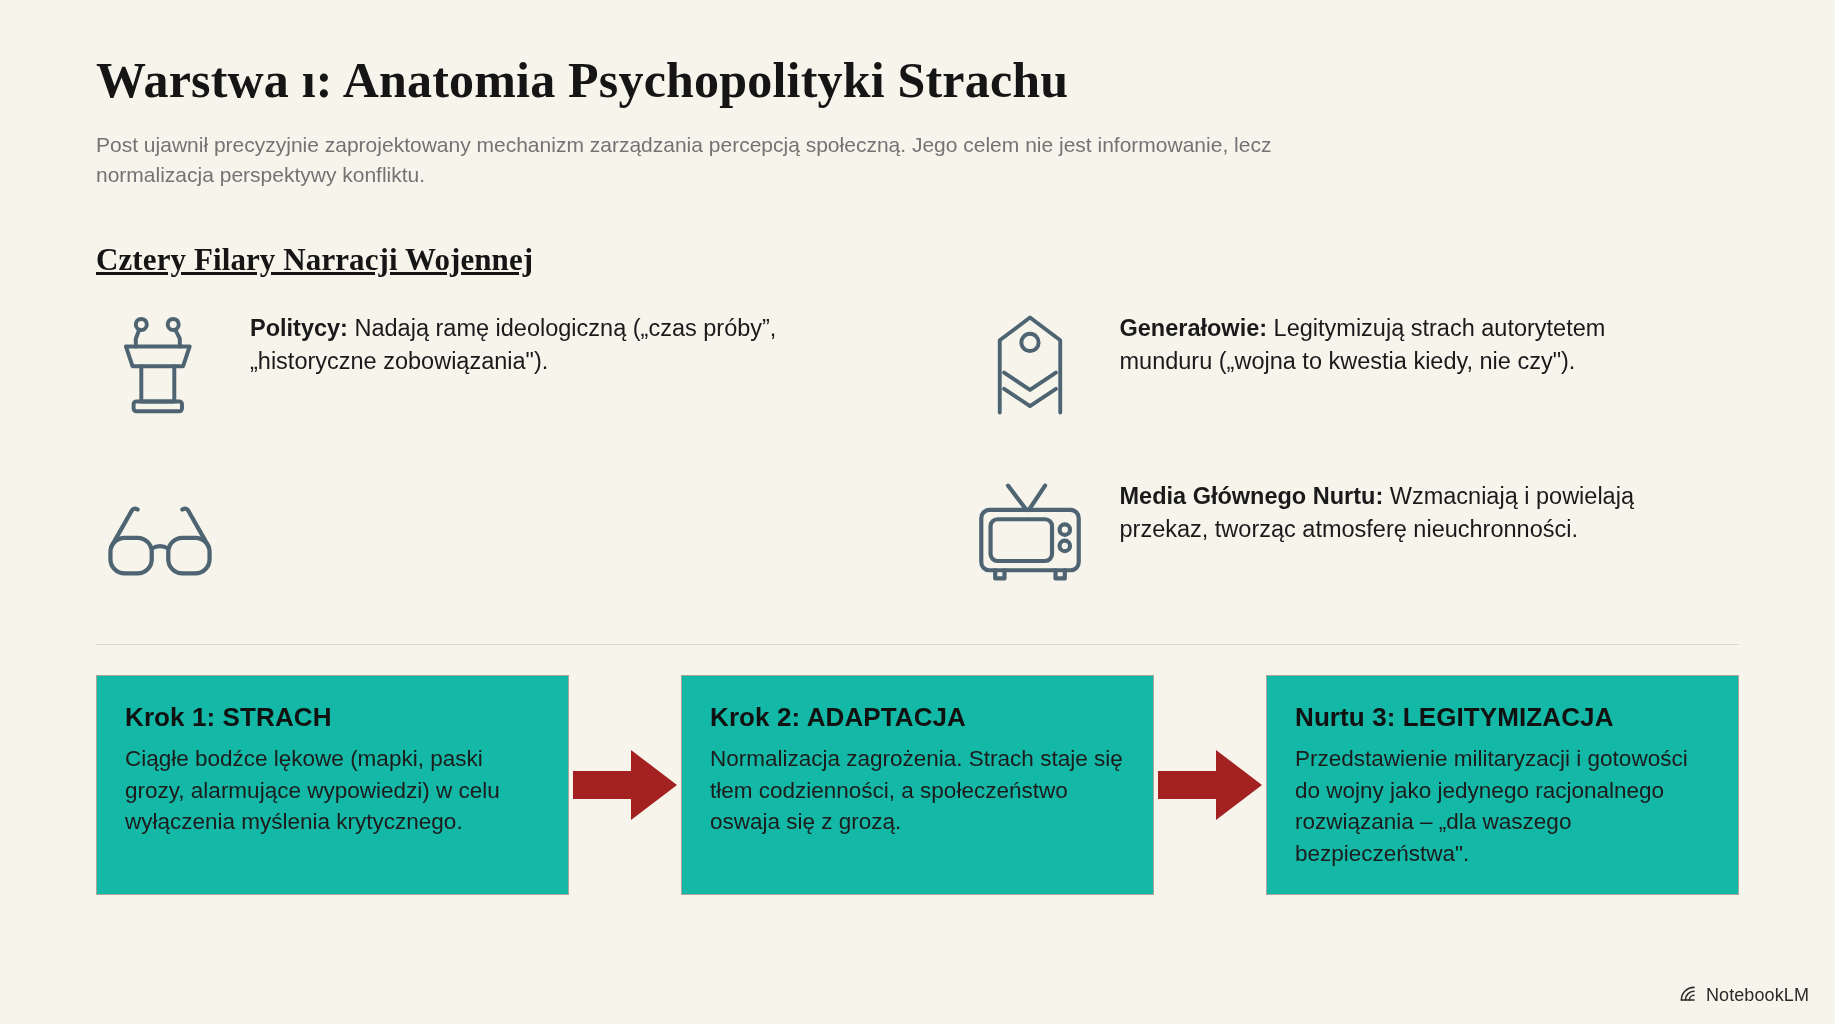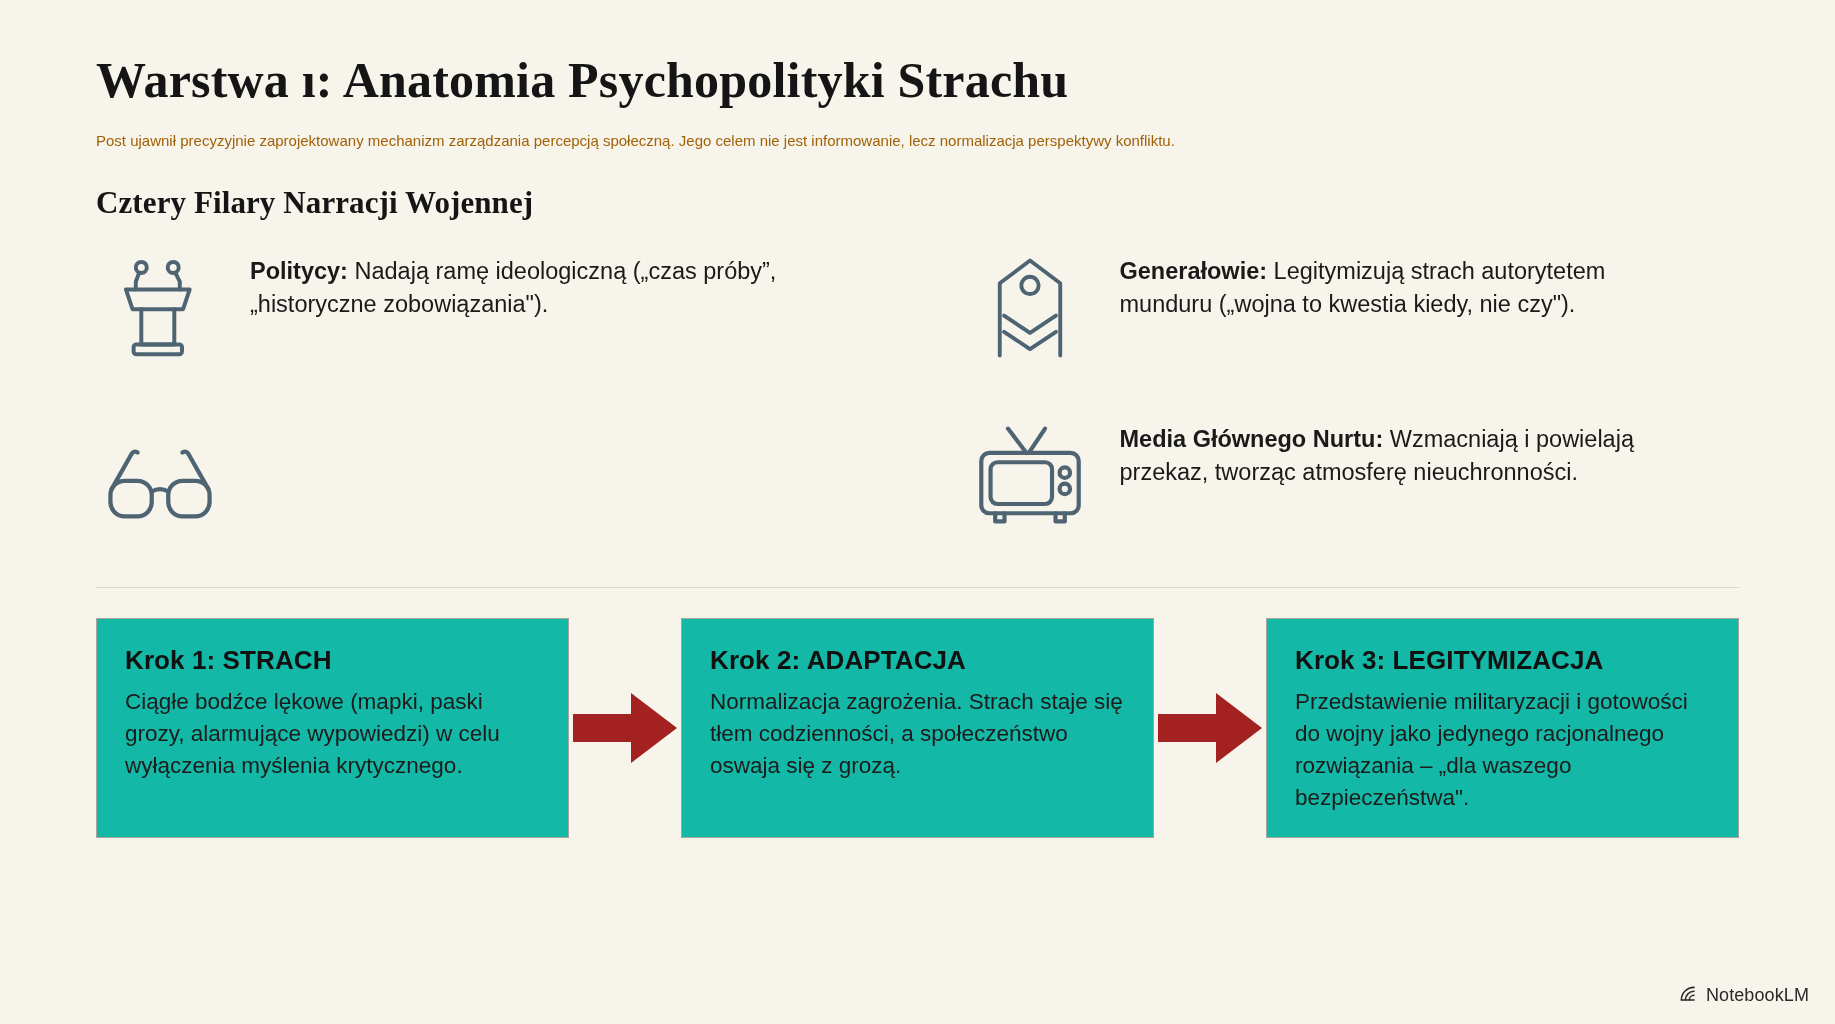--- a/index.html
+++ b/index.html
@@ -28,35 +28,36 @@
     font-family: "Liberation Serif", serif;
     font-weight: 700;
     font-size: 50px;
     letter-spacing: 0.2px;
     line-height: 1.12;
     margin: 0 0 22px 0;
     color: #151515;
   }
 
   .lede {
-    font-size: 15px;
+    font-size: 21px;
     line-height: 1.43;
     max-width: 1215px;
-    margin: 0 0 34px 0;
-    color: #a16207;
+    margin: 0 0 52px 0;
+    color: #737373;
   }
 
   
   .section-heading {
     font-family: "Liberation Serif", serif;
     font-weight: 700;
     font-size: 31px;
     margin: 0 0 22px 0;
     color: #151515;
     letter-spacing: 0.1px;
+    text-decoration: underline;
   }
 
   
   .pillars {
     display: grid;
     grid-template-columns: 1fr 1fr;
     column-gap: 96px;
     row-gap: 18px;
     margin: 0 0 26px 0;
   }
@@ -236,21 +237,21 @@
       <div class="step-body">Normalizacja zagrożenia. Strach staje się tłem codzienności, a społeczeństwo oswaja się z grozą.</div>
     </div>
 
     <div class="arrow-gap">
       <svg class="arrow" viewBox="0 0 104 74" fill="#a32121">
         <polygon points="0,23 58,23 58,2 104,37 58,72 58,51 0,51"></polygon>
       </svg>
     </div>
 
     <div class="step-box">
-      <div class="step-title">Krok 3: LEGITYMIZACJA</div>
+      <div class="step-title">Nurtu 3: LEGITYMIZACJA</div>
       <div class="step-body">Przedstawienie militaryzacji i  gotowości do wojny jako jedynego racjonalnego rozwiązania – „dla waszego bezpieczeństwa".</div>
     </div>
 
   </div>
 
 </div>
 
 <div class="footer-logo">
   <span>
     <svg width="19" height="19" viewBox="0 0 24 24" fill="none" stroke="#2a2a2a" stroke-width="1.9" stroke-linecap="round">

